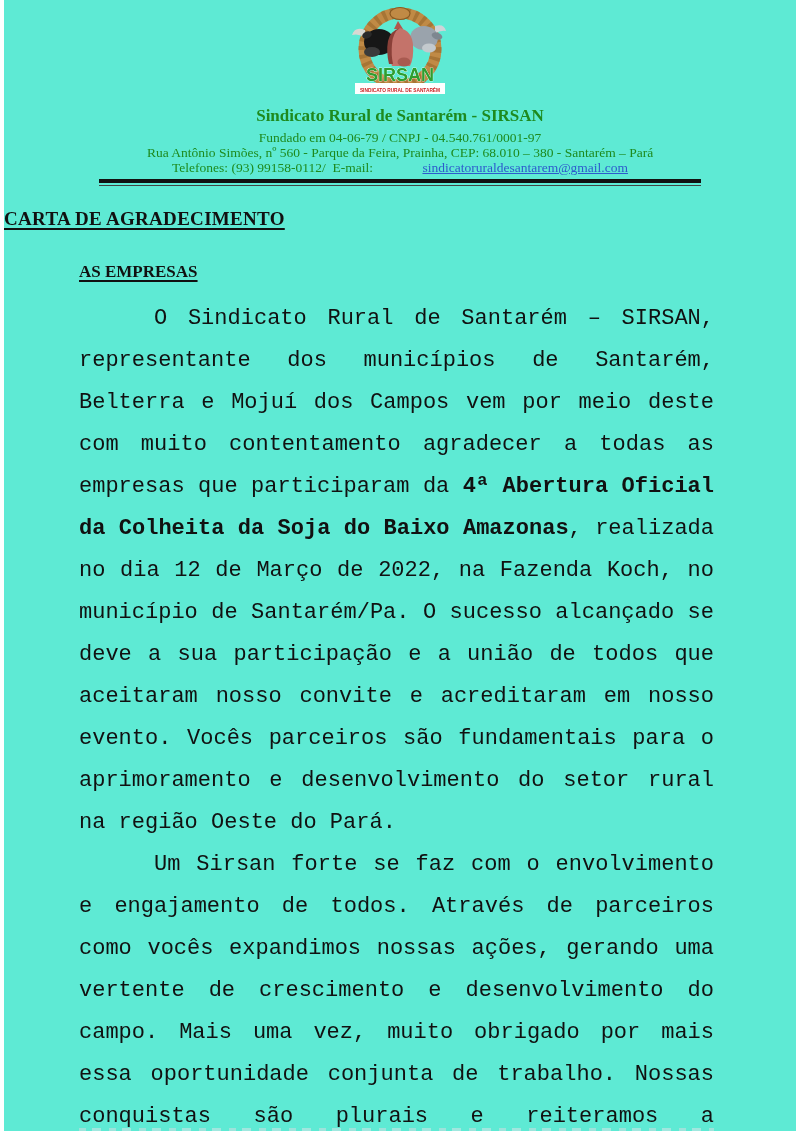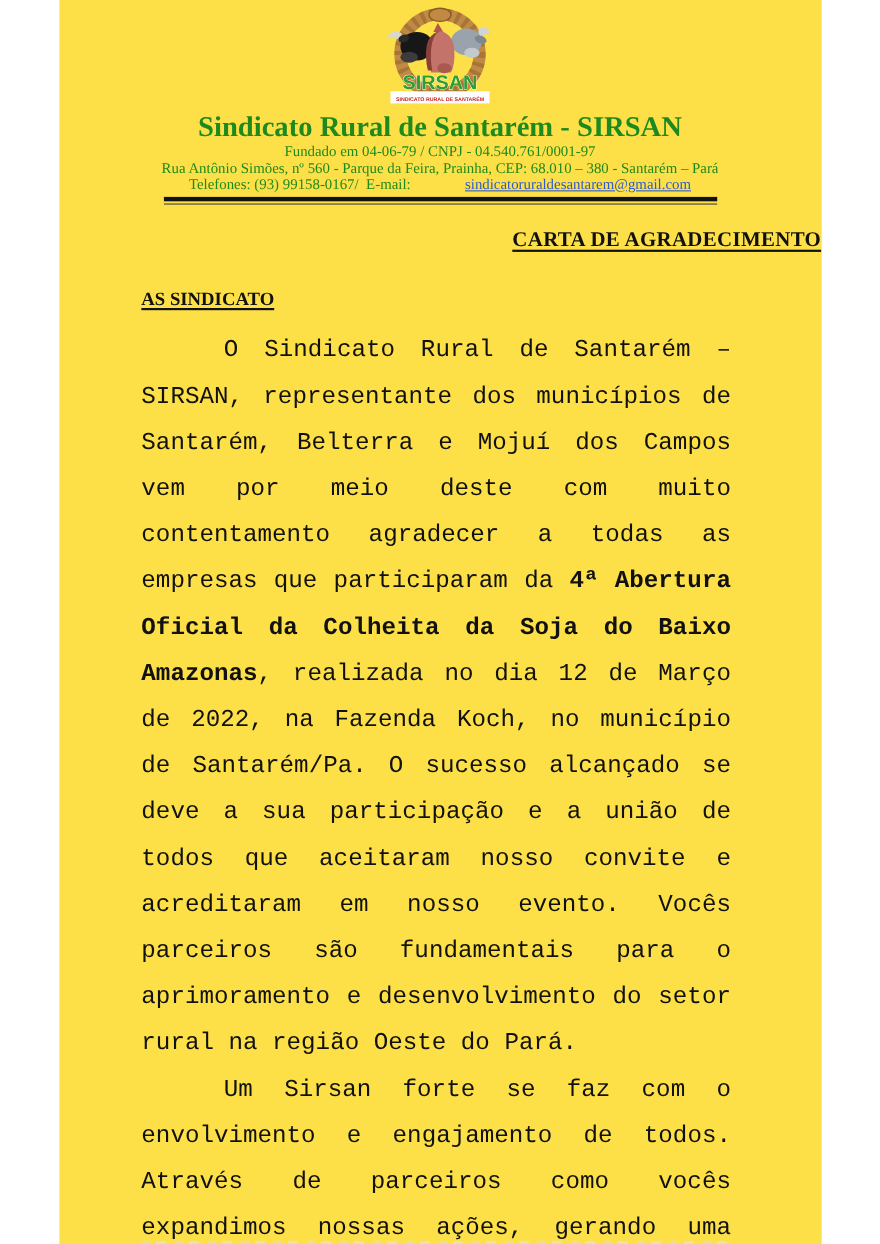--- a/index.html
+++ b/index.html
@@ -1,31 +1,31 @@
 <!DOCTYPE html>
 <html lang="pt"><head>
 <meta charset="utf-8">
 <style>
   html, body { margin: 0; padding: 0; background: #ffffff; }
   .page {
     position: relative;
-    width: 693px;
+    width: 792px;
     height: 1131px;
     margin: 0 auto;
-    background: #fde047;
+    background: #5eead4;
     overflow: hidden;
     font-family: "Liberation Serif", serif;
     color: #111111;
   }
   
   .letterhead { text-align: center; }
   .logo-svg { display: block; margin: 4px auto 0; width: 132px; height: 96px; }
   .org-name {
     margin: 2px 0 0;
-    font-size: 26px;
+    font-size: 17px;
     line-height: 28px;
     font-weight: bold;
     color: #1e8a1e;
     font-family: "Liberation Serif", serif;
   }
   .head-line {
     margin: 0;
     font-size: 13.5px;
     line-height: 15px;
     color: #1e8a1e;
@@ -38,21 +38,21 @@
   }
   .rule {
     margin: 4px 95px 0;
     height: 2px;
     border-top: 4px solid #111111;
     border-bottom: 1px solid #444444;
   }
   
   .doc-title {
     margin: 22px 0 0;
-    text-align: right;
+    text-align: left;
     font-size: 19px;
     font-weight: bold;
     letter-spacing: 0.3px;
     text-decoration: underline;
     text-decoration-thickness: 2px;
     text-underline-offset: 3px;
   }
   .salutation {
     margin: 32px 82px 0 75px;
     font-size: 17px;
@@ -126,30 +126,30 @@
       </g>
 
       <rect x="21" y="79" width="90" height="11" fill="#ffffff"></rect>
       <text x="66" y="77" text-anchor="middle" font-size="18" font-weight="bold" fill="#2f9e2f" stroke="#ffffff" stroke-width="0.7" paint-order="stroke" font-family="Liberation Sans, sans-serif">SIRSAN</text>
       <text x="66" y="87.5" text-anchor="middle" font-size="4.8" font-weight="bold" fill="#cc2222" font-family="Liberation Sans, sans-serif">SINDICATO RURAL DE SANTARÉM</text>
     </svg>
 
     <h1 class="org-name">Sindicato Rural de Santarém - SIRSAN</h1>
     <p class="head-line">Fundado em 04-06-79 / CNPJ - 04.540.761/0001-97</p>
     <p class="head-line">Rua Antônio Simões, nº 560 - Parque da Feira, Prainha, CEP: 68.010 – 380 - Santarém – Pará</p>
-    <p class="head-line"><span>Telefones: (93) 99158-0167/</span>&nbsp;&nbsp;<span>E-mail:</span>
+    <p class="head-line"><span>Telefones: (93) 99158-0112/</span>&nbsp;&nbsp;<span>E-mail:</span>
       <span class="email-link">sindicatoruraldesantarem@gmail.com</span>
     </p>
   </div>
 
   <div class="rule"></div>
 
   <h2 class="doc-title">CARTA DE AGRADECIMENTO</h2>
 
-  <p class="salutation">AS SINDICATO</p>
+  <p class="salutation">AS EMPRESAS</p>
 
   <p class="body-par"><span>O Sindicato Rural de Santarém – SIRSAN, representante dos municípios de Santarém, Belterra e Mojuí dos Campos vem por meio deste com muito contentamento agradecer a todas as empresas que participaram da </span><span class="bold-run">4ª Abertura Oficial da Colheita da Soja do Baixo Amazonas</span><span>, realizada no dia 12 de Março de 2022, na Fazenda Koch, no município de Santarém/Pa. O sucesso alcançado se deve a sua participação e a união de todos que aceitaram nosso convite e acreditaram em nosso evento. Vocês parceiros são fundamentais para o aprimoramento e desenvolvimento do setor rural na região Oeste do Pará.</span></p>
 
   <p class="body-par second">Um Sirsan forte se faz com o envolvimento e engajamento de todos. Através de parceiros como vocês expandimos nossas ações, gerando uma vertente de crescimento e desenvolvimento do campo. Mais uma vez, muito obrigado por mais essa oportunidade conjunta de trabalho. Nossas conquistas são plurais e reiteramos a importância de tê-los conosco nessa trajetória de sucesso. Certos de vossa atenção na oportunidade renovamos votos de estima e consideração.</p>
 
   <p class="signature">A Diretoria do SIRSAN</p>
 
   <div class="cutoff-hint"></div>
 </div>
 

